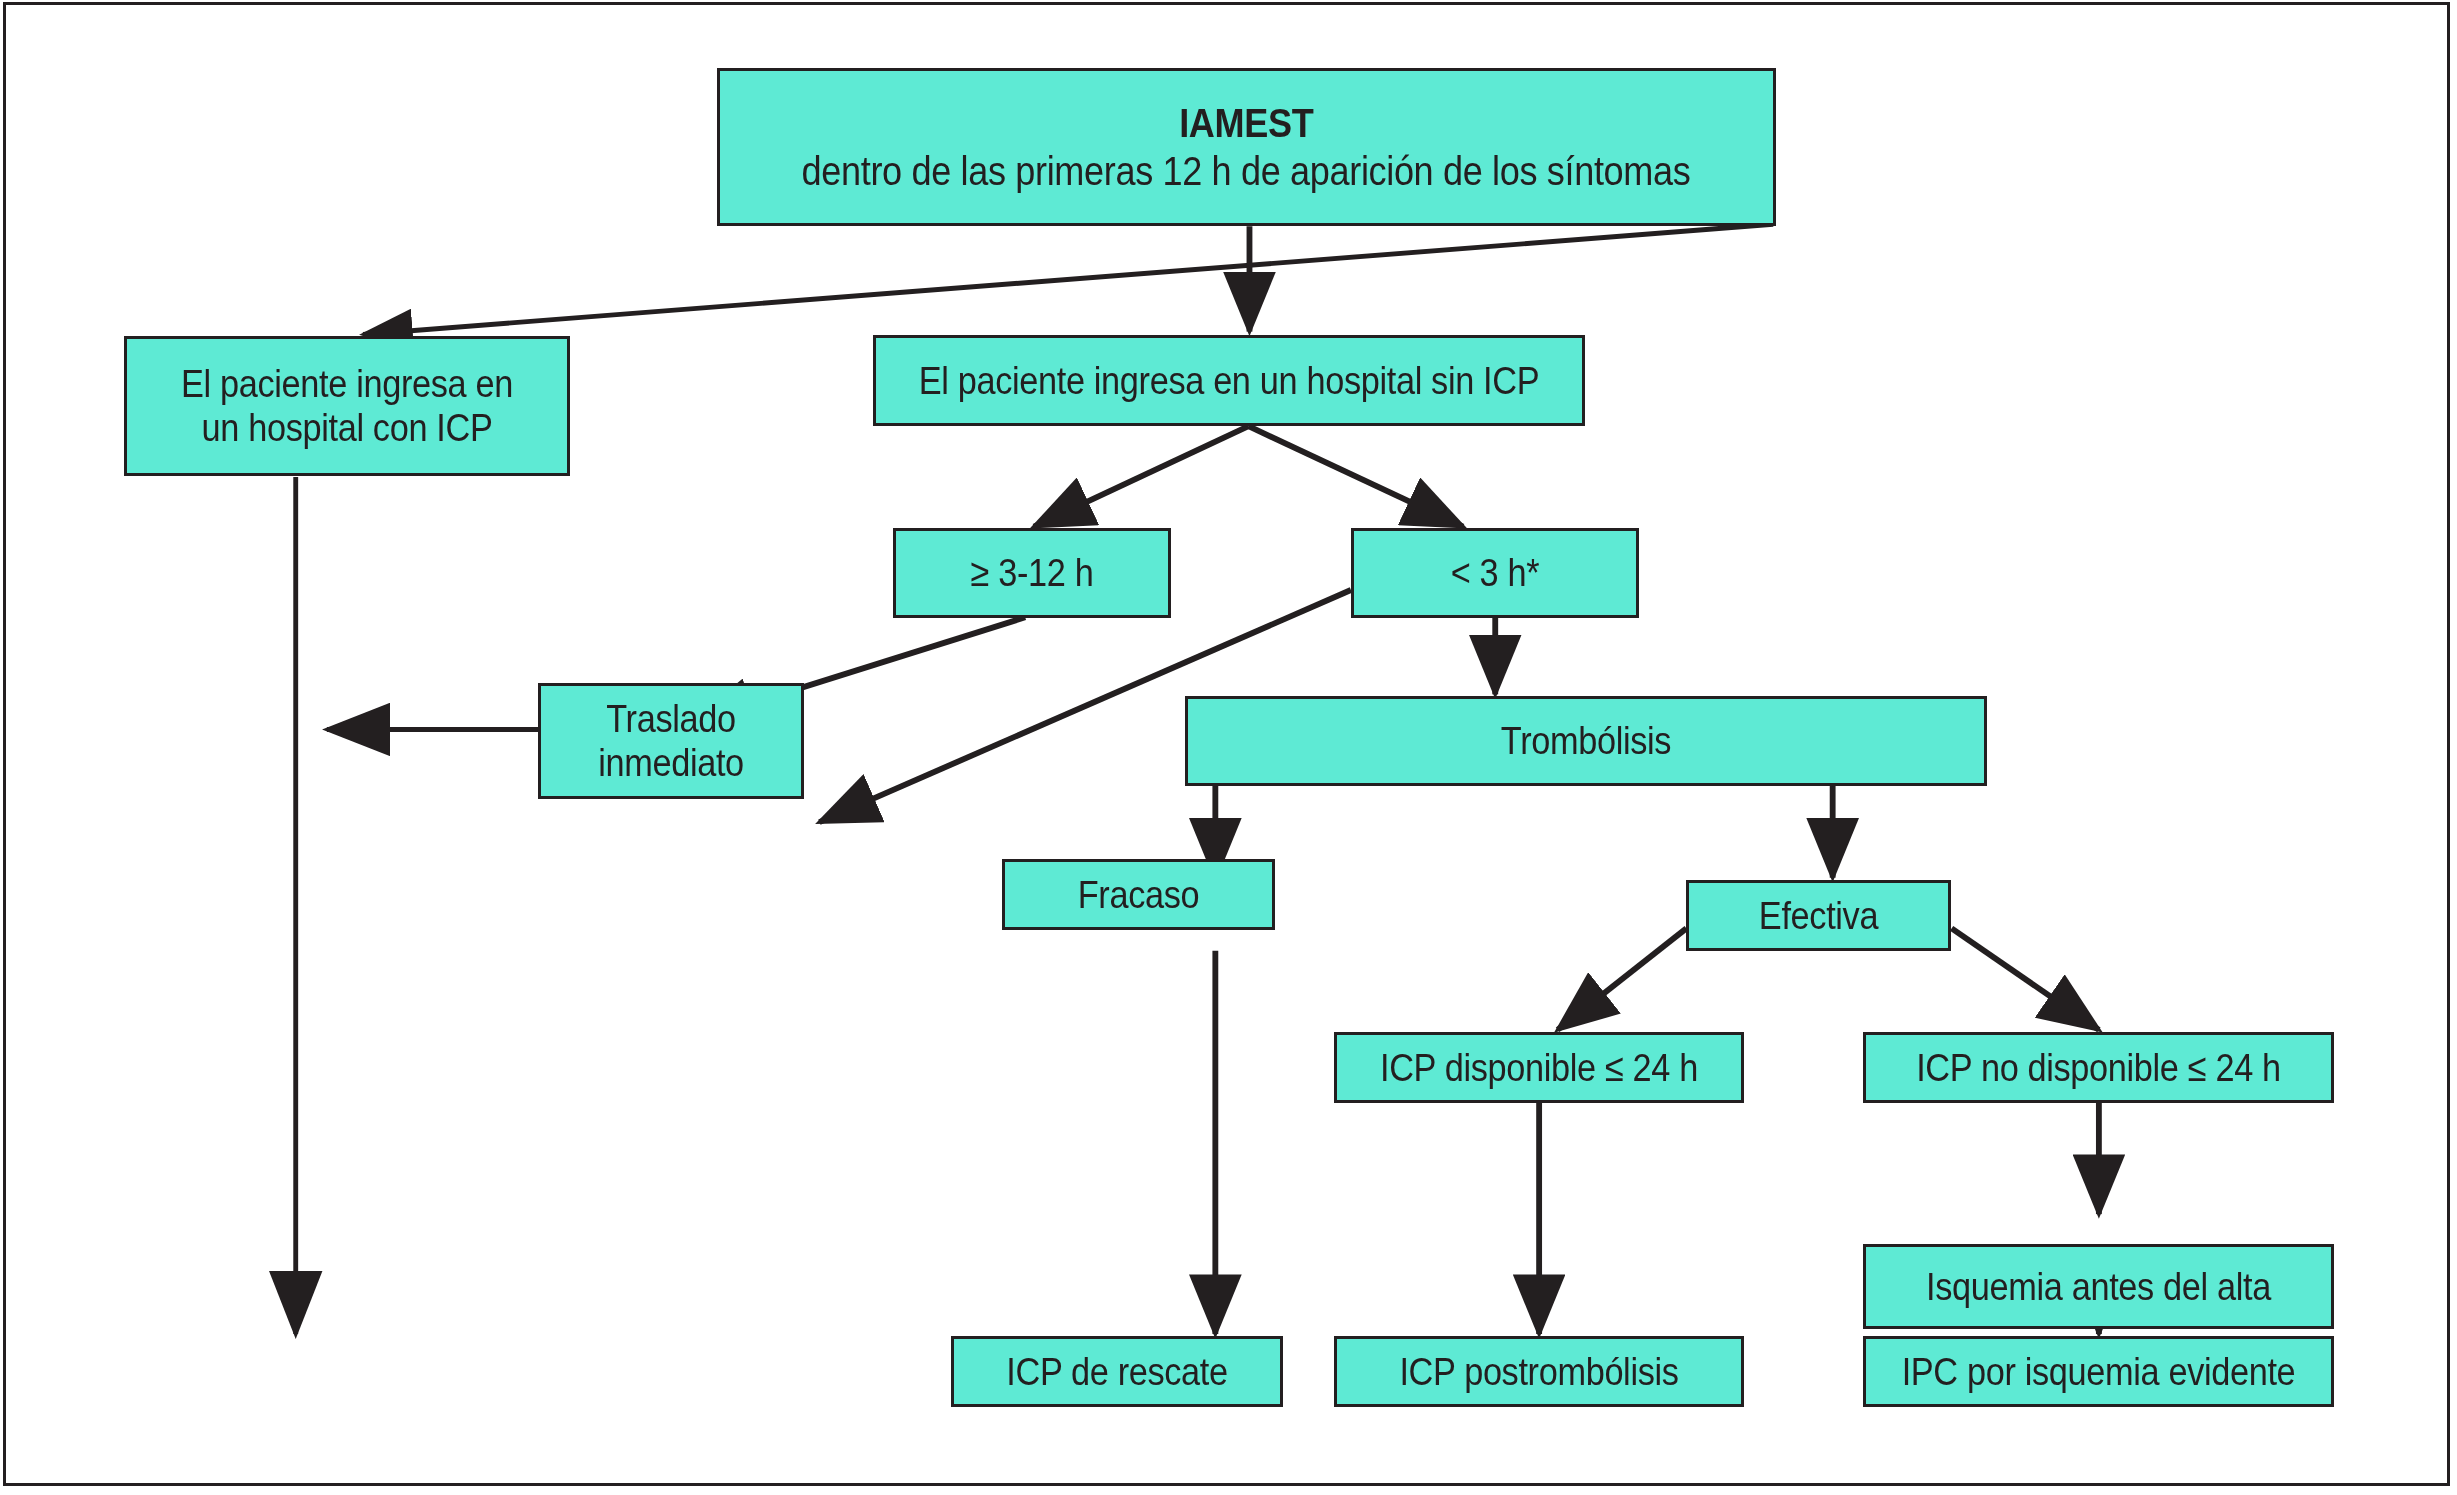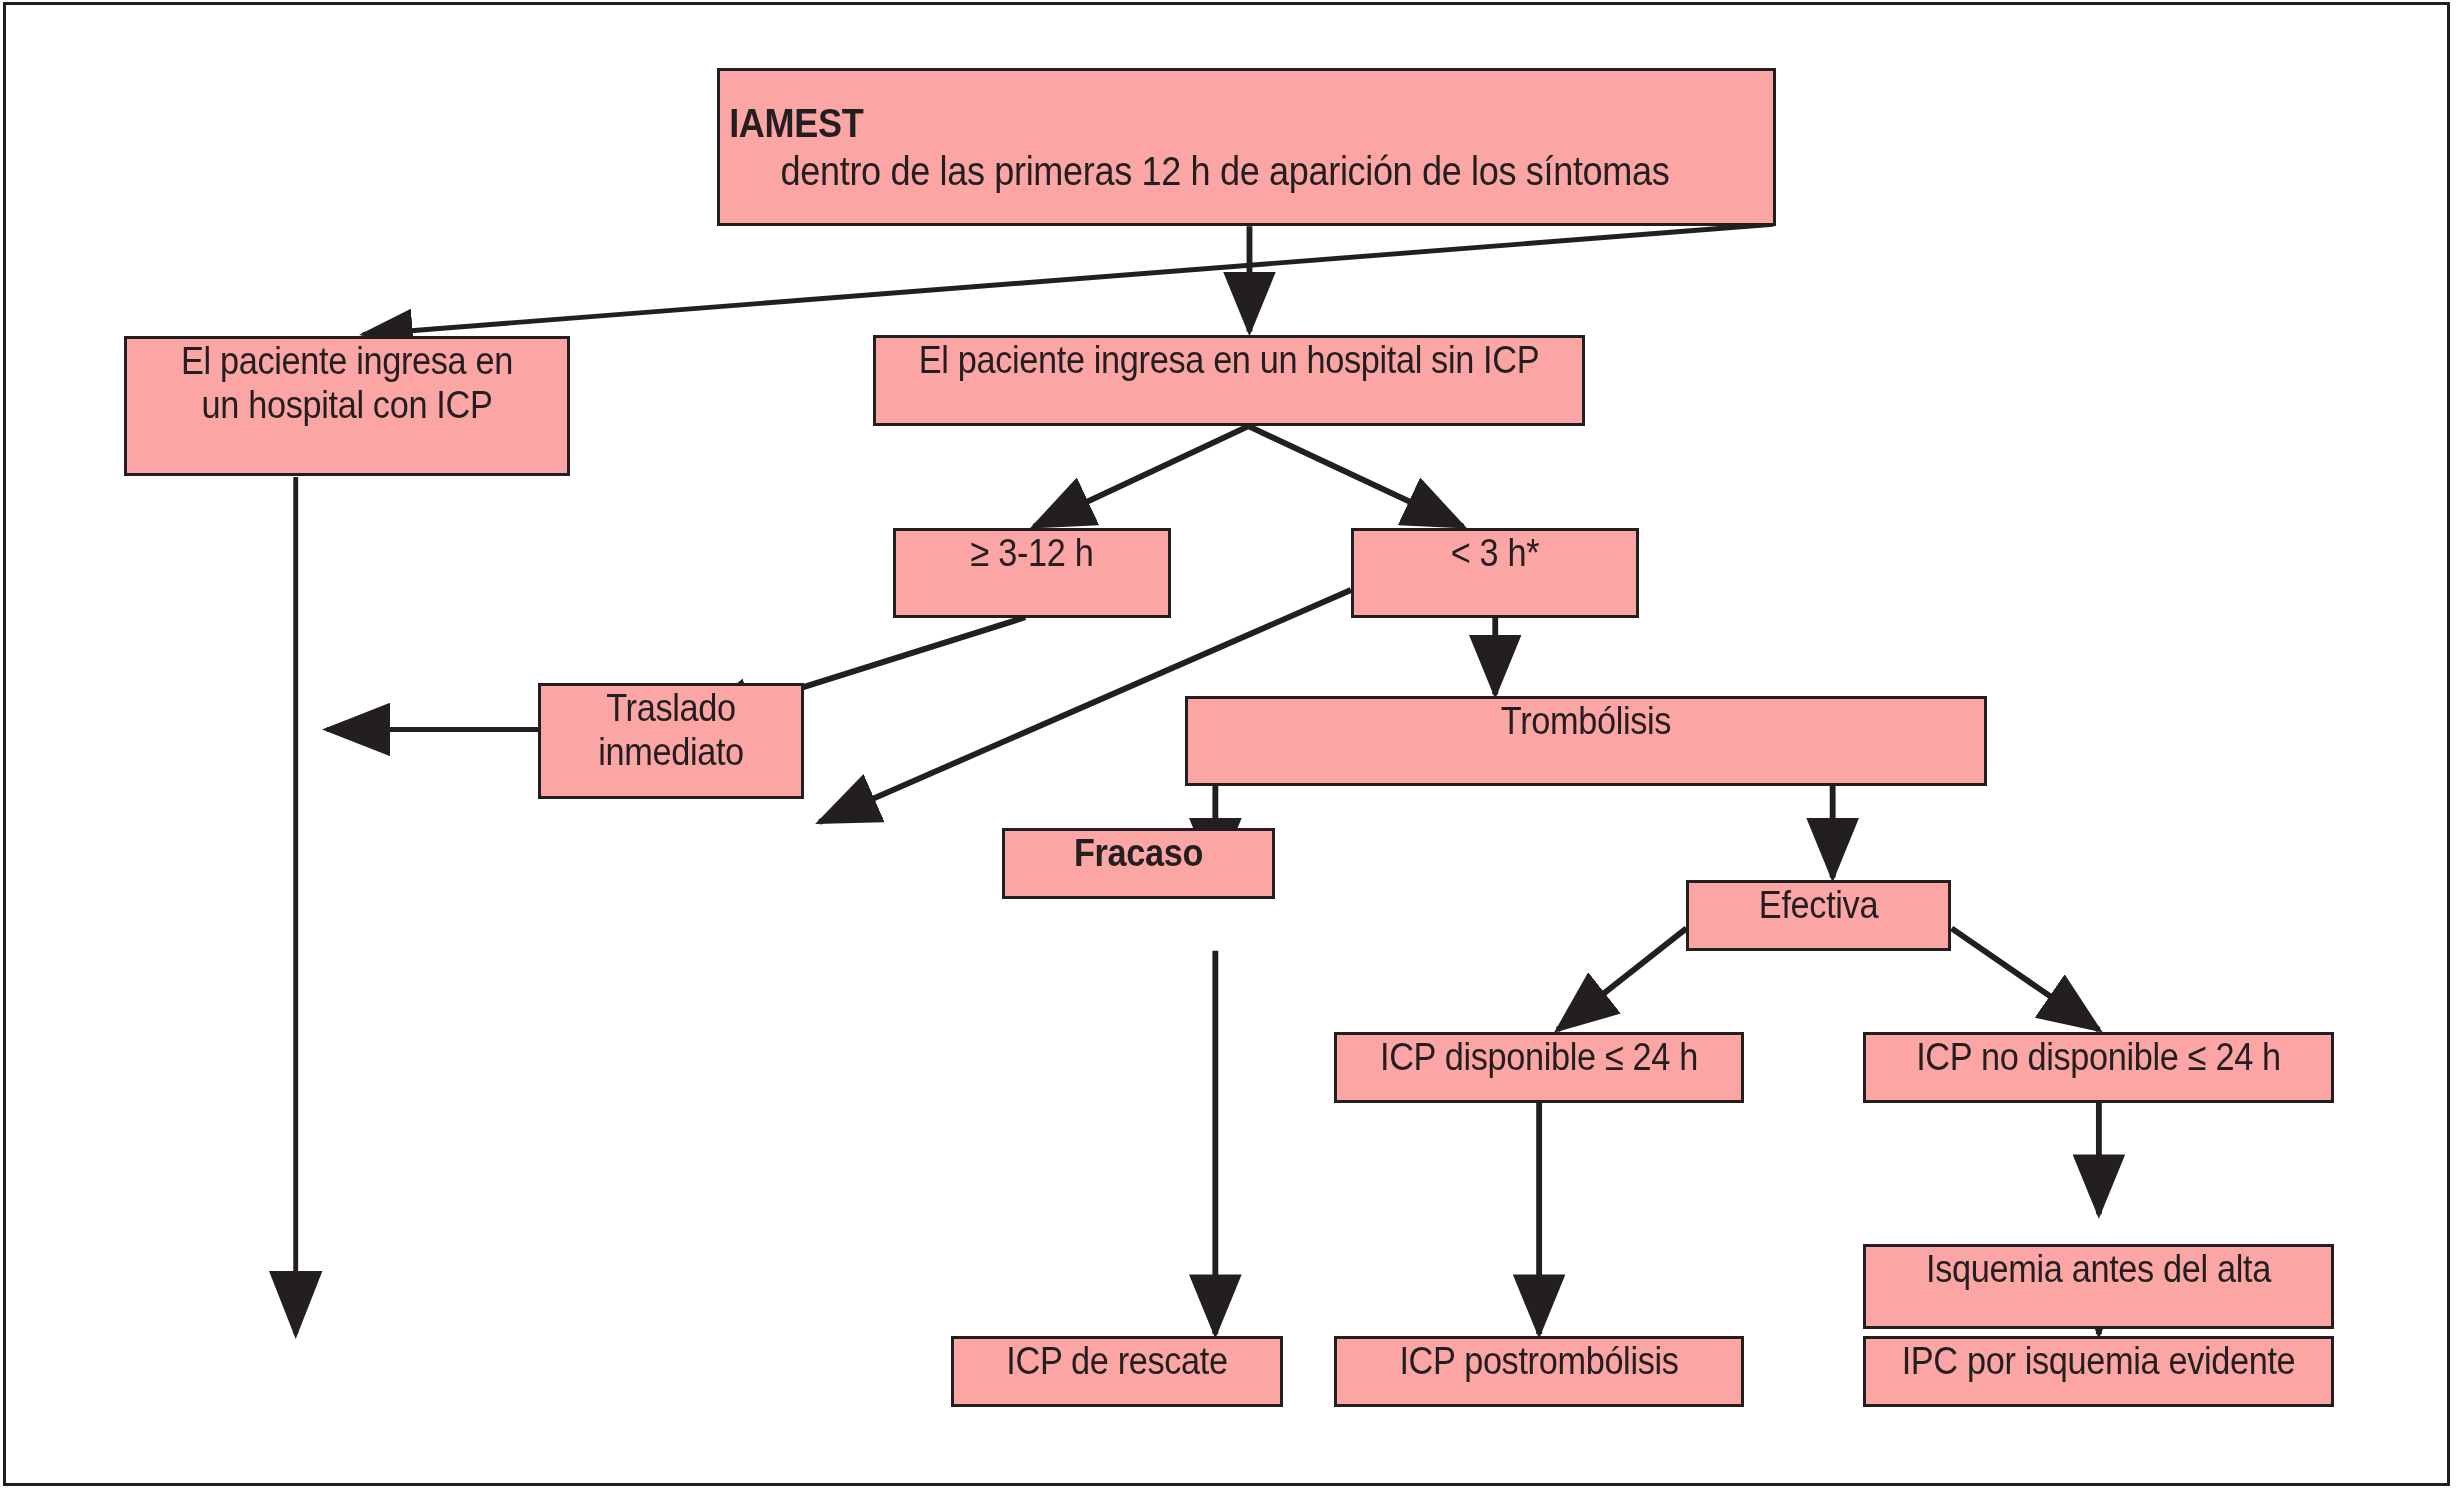--- a/index.html
+++ b/index.html
@@ -30,23 +30,23 @@
     left: 0;
     top: 0;
     width: 2458px;
     height: 1495px;
     pointer-events: none;
   }
   .node {
     position: absolute;
     box-sizing: border-box;
     border: 3.9px solid #231f20;
-    background: #fca5a5;
+    background: #5eead4;
     display: flex;
-    align-items: flex-start;
+    align-items: center;
     justify-content: center;
     text-align: center;
     color: #231f20;
     font-family: "Liberation Sans", sans-serif;
     font-size: 39px;
     line-height: 1.12;
     letter-spacing: -0.4px;
     transform-origin: center center;
   }
   .node .txt {
@@ -147,21 +147,21 @@
 
   <div class="node" style="left:538px; top:683px; width:266px; height:116px;">
     <span class="txt">Traslado
 inmediato</span>
   </div>
 
   <div class="node" style="left:1185px; top:696px; width:802px; height:90px;">
     <span class="txt">Trombólisis</span>
   </div>
 
-  <div class="node" style="left:1002px; top:828px; width:273px; height:71px;font-weight:bold;">
+  <div class="node" style="left:1002px; top:859px; width:273px; height:71px;">
     <span class="txt">Fracaso</span>
   </div>
 
   <div class="node" style="left:1686px; top:880px; width:265px; height:71px;">
     <span class="txt">Efectiva</span>
   </div>
 
   <div class="node" style="left:1334px; top:1032px; width:410px; height:71px;">
     <span class="txt">ICP disponible ≤ 24 h</span>
   </div>

